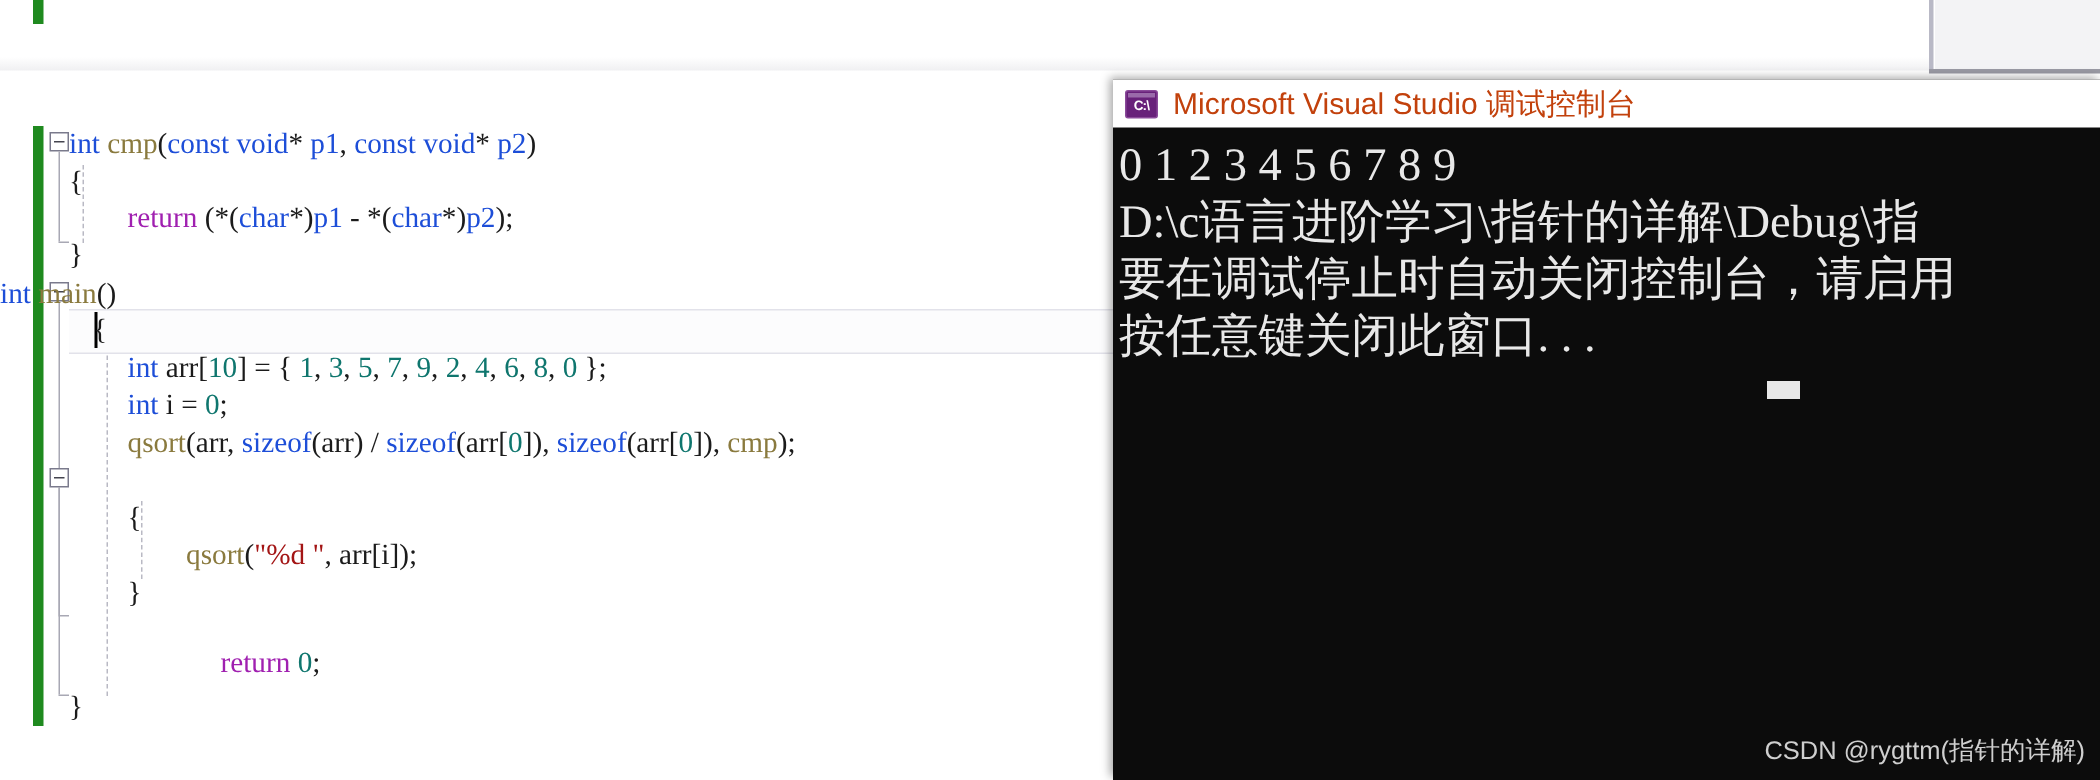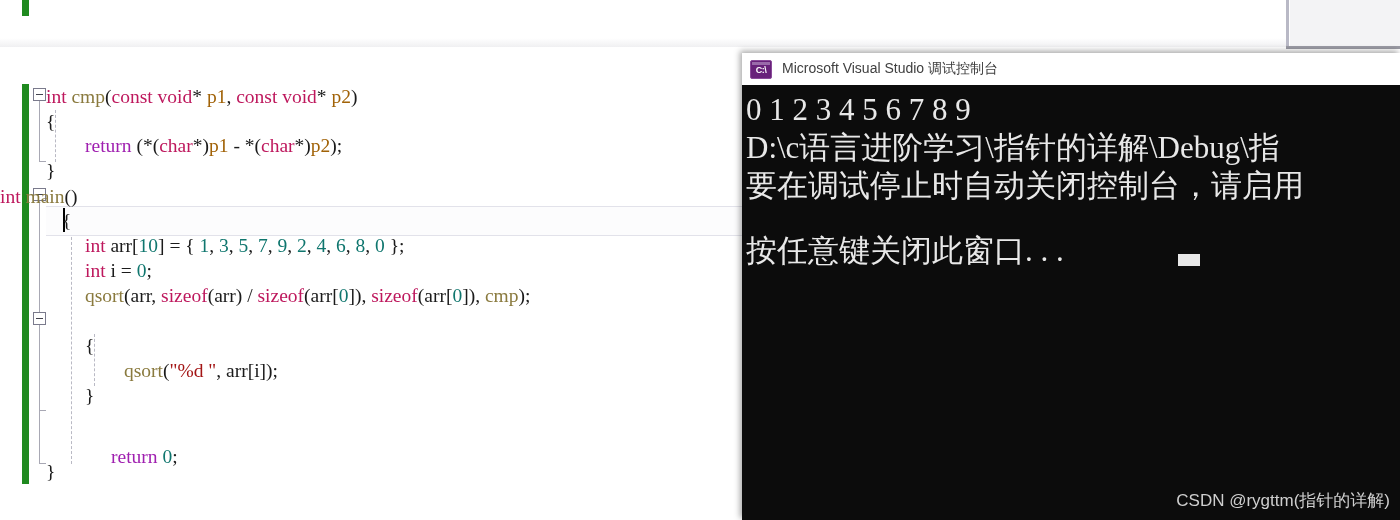--- a/index.html
+++ b/index.html
@@ -118,24 +118,24 @@
     height: 1px;
     background: #a8a8b4;
   }
   .indent-guide {
     position: absolute;
     width: 0;
     border-left: 1px dashed #b9b9c4;
   }
 
   
-  .k  { color: #be185d; }  
+  .k  { color: #1d4ed8; }  
   .ctl{ color: #a020b0; }  
   .fn { color: #8a7a3e; }  
-  .id { color: #a16207; }  
+  .id { color: #1d4ed8; }  
   .str{ color: #a31515; }  
   .num{ color: #0f766e; }
   .pl { color: #1b1b1b; }
 
   
   #console-window {
     position: absolute;
     left: 742px; top: 53px;
     width: 658px; height: 467px;
     background: #0c0c0c;
@@ -172,22 +172,22 @@
     left: 0; right: 0; top: 4px;
     text-align: center;
     font-family: "Liberation Sans", sans-serif;
     font-size: 9px;
     font-weight: bold;
     color: #ffffff;
     letter-spacing: -0.5px;
   }
   #console-title-text {
     font-family: "Liberation Sans", sans-serif;
-    font-size: 14px;
-    color: #404040;
+    font-size: 20px;
+    color: #c2410c;
     white-space: nowrap;
   }
   #console-body {
     position: absolute;
     left: 0; top: 32px;
     width: 658px; height: 435px;
     overflow: hidden;
   }
   .console-line {
     position: absolute;
@@ -252,34 +252,34 @@
       <div class="code-line" style="top: 133px; padding-left: 85px;"><span class="ctl">return</span><span class="pl"> (*(</span><span class="k">char</span><span class="pl">*)</span><span class="id">p1</span><span class="pl"> - *(</span><span class="k">char</span><span class="pl">*)</span><span class="id">p2</span><span class="pl">);</span></div>
       <div class="code-line" style="top: 158px; padding-left: 46px;"><span class="pl">}</span></div>
       <div class="code-line" style="top: 184px; "><span class="k">int</span><span class="pl"> </span><span class="fn">main</span><span class="pl">()</span></div>
       <div class="code-line" style="top: 208px; padding-left: 62px;"><span class="pl">{</span></div>
       <div class="code-line" style="top: 233px; padding-left: 85px;"><span class="k">int</span><span class="pl"> arr[</span><span class="num">10</span><span class="pl">] = { </span><span class="num">1</span><span class="pl">, </span><span class="num">3</span><span class="pl">, </span><span class="num">5</span><span class="pl">, </span><span class="num">7</span><span class="pl">, </span><span class="num">9</span><span class="pl">, </span><span class="num">2</span><span class="pl">, </span><span class="num">4</span><span class="pl">, </span><span class="num">6</span><span class="pl">, </span><span class="num">8</span><span class="pl">, </span><span class="num">0</span><span class="pl"> };</span></div>
       <div class="code-line" style="top: 258px; padding-left: 85px;"><span class="k">int</span><span class="pl"> i = </span><span class="num">0</span><span class="pl">;</span></div>
       <div class="code-line" style="top: 283px; padding-left: 85px;"><span class="fn">qsort</span><span class="pl">(arr, </span><span class="k">sizeof</span><span class="pl">(arr) / </span><span class="k">sizeof</span><span class="pl">(arr[</span><span class="num">0</span><span class="pl">]), </span><span class="k">sizeof</span><span class="pl">(arr[</span><span class="num">0</span><span class="pl">]), </span><span class="fn">cmp</span><span class="pl">);</span></div>
       <div class="code-line" style="top: 333px; padding-left: 85px;"><span class="pl">{</span></div>
       <div class="code-line" style="top: 358px; padding-left: 124px;"><span class="fn">qsort</span><span class="pl">(</span><span class="str">"%d "</span><span class="pl">, arr[i]);</span></div>
       <div class="code-line" style="top: 383px; padding-left: 85px;"><span class="pl">}</span></div>
-      <div class="code-line" style="top: 444px; padding-left: 111px;"><span class="ctl">return</span><span class="pl"> </span><span class="num">0</span><span class="pl">;</span></div>
+      <div class="code-line" style="top: 430px; padding-left: 111px; margin-left: 36px;"><span class="ctl">return</span><span class="pl"> </span><span class="num">0</span><span class="pl">;</span></div>
       <div class="code-line" style="top: 459px; padding-left: 46px;"><span class="pl">}</span></div>
     </div>
 </div>
 
 <div id="console-window">
   <div id="console-titlebar">
     <div id="console-icon">
       <div class="bar"></div>
       <div class="glyph">C:\</div>
     </div>
     <div id="console-title-text">Microsoft Visual Studio 调试控制台</div>
   </div>
   <div id="console-body">
     <div class="console-line" style="top: 6px;">0 1 2 3 4 5 6 7 8 9</div>
       <div class="console-line" style="top: 82px;">要在调试停止时自动关闭控制台，请启用</div>
       <div class="console-line" style="top: 44px;">D:\c语言进阶学习\指针的详解\Debug\指</div>
-      <div class="console-line" style="top: 120px; margin-top: 27px;">按任意键关闭此窗口. . .</div>
+      <div class="console-line" style="top: 120px;">按任意键关闭此窗口. . .</div>
       <div id="console-cursor"></div>
     <div id="watermark">CSDN @rygttm(指针的详解)</div>
   </div>
 </div>
 
 </body></html>

